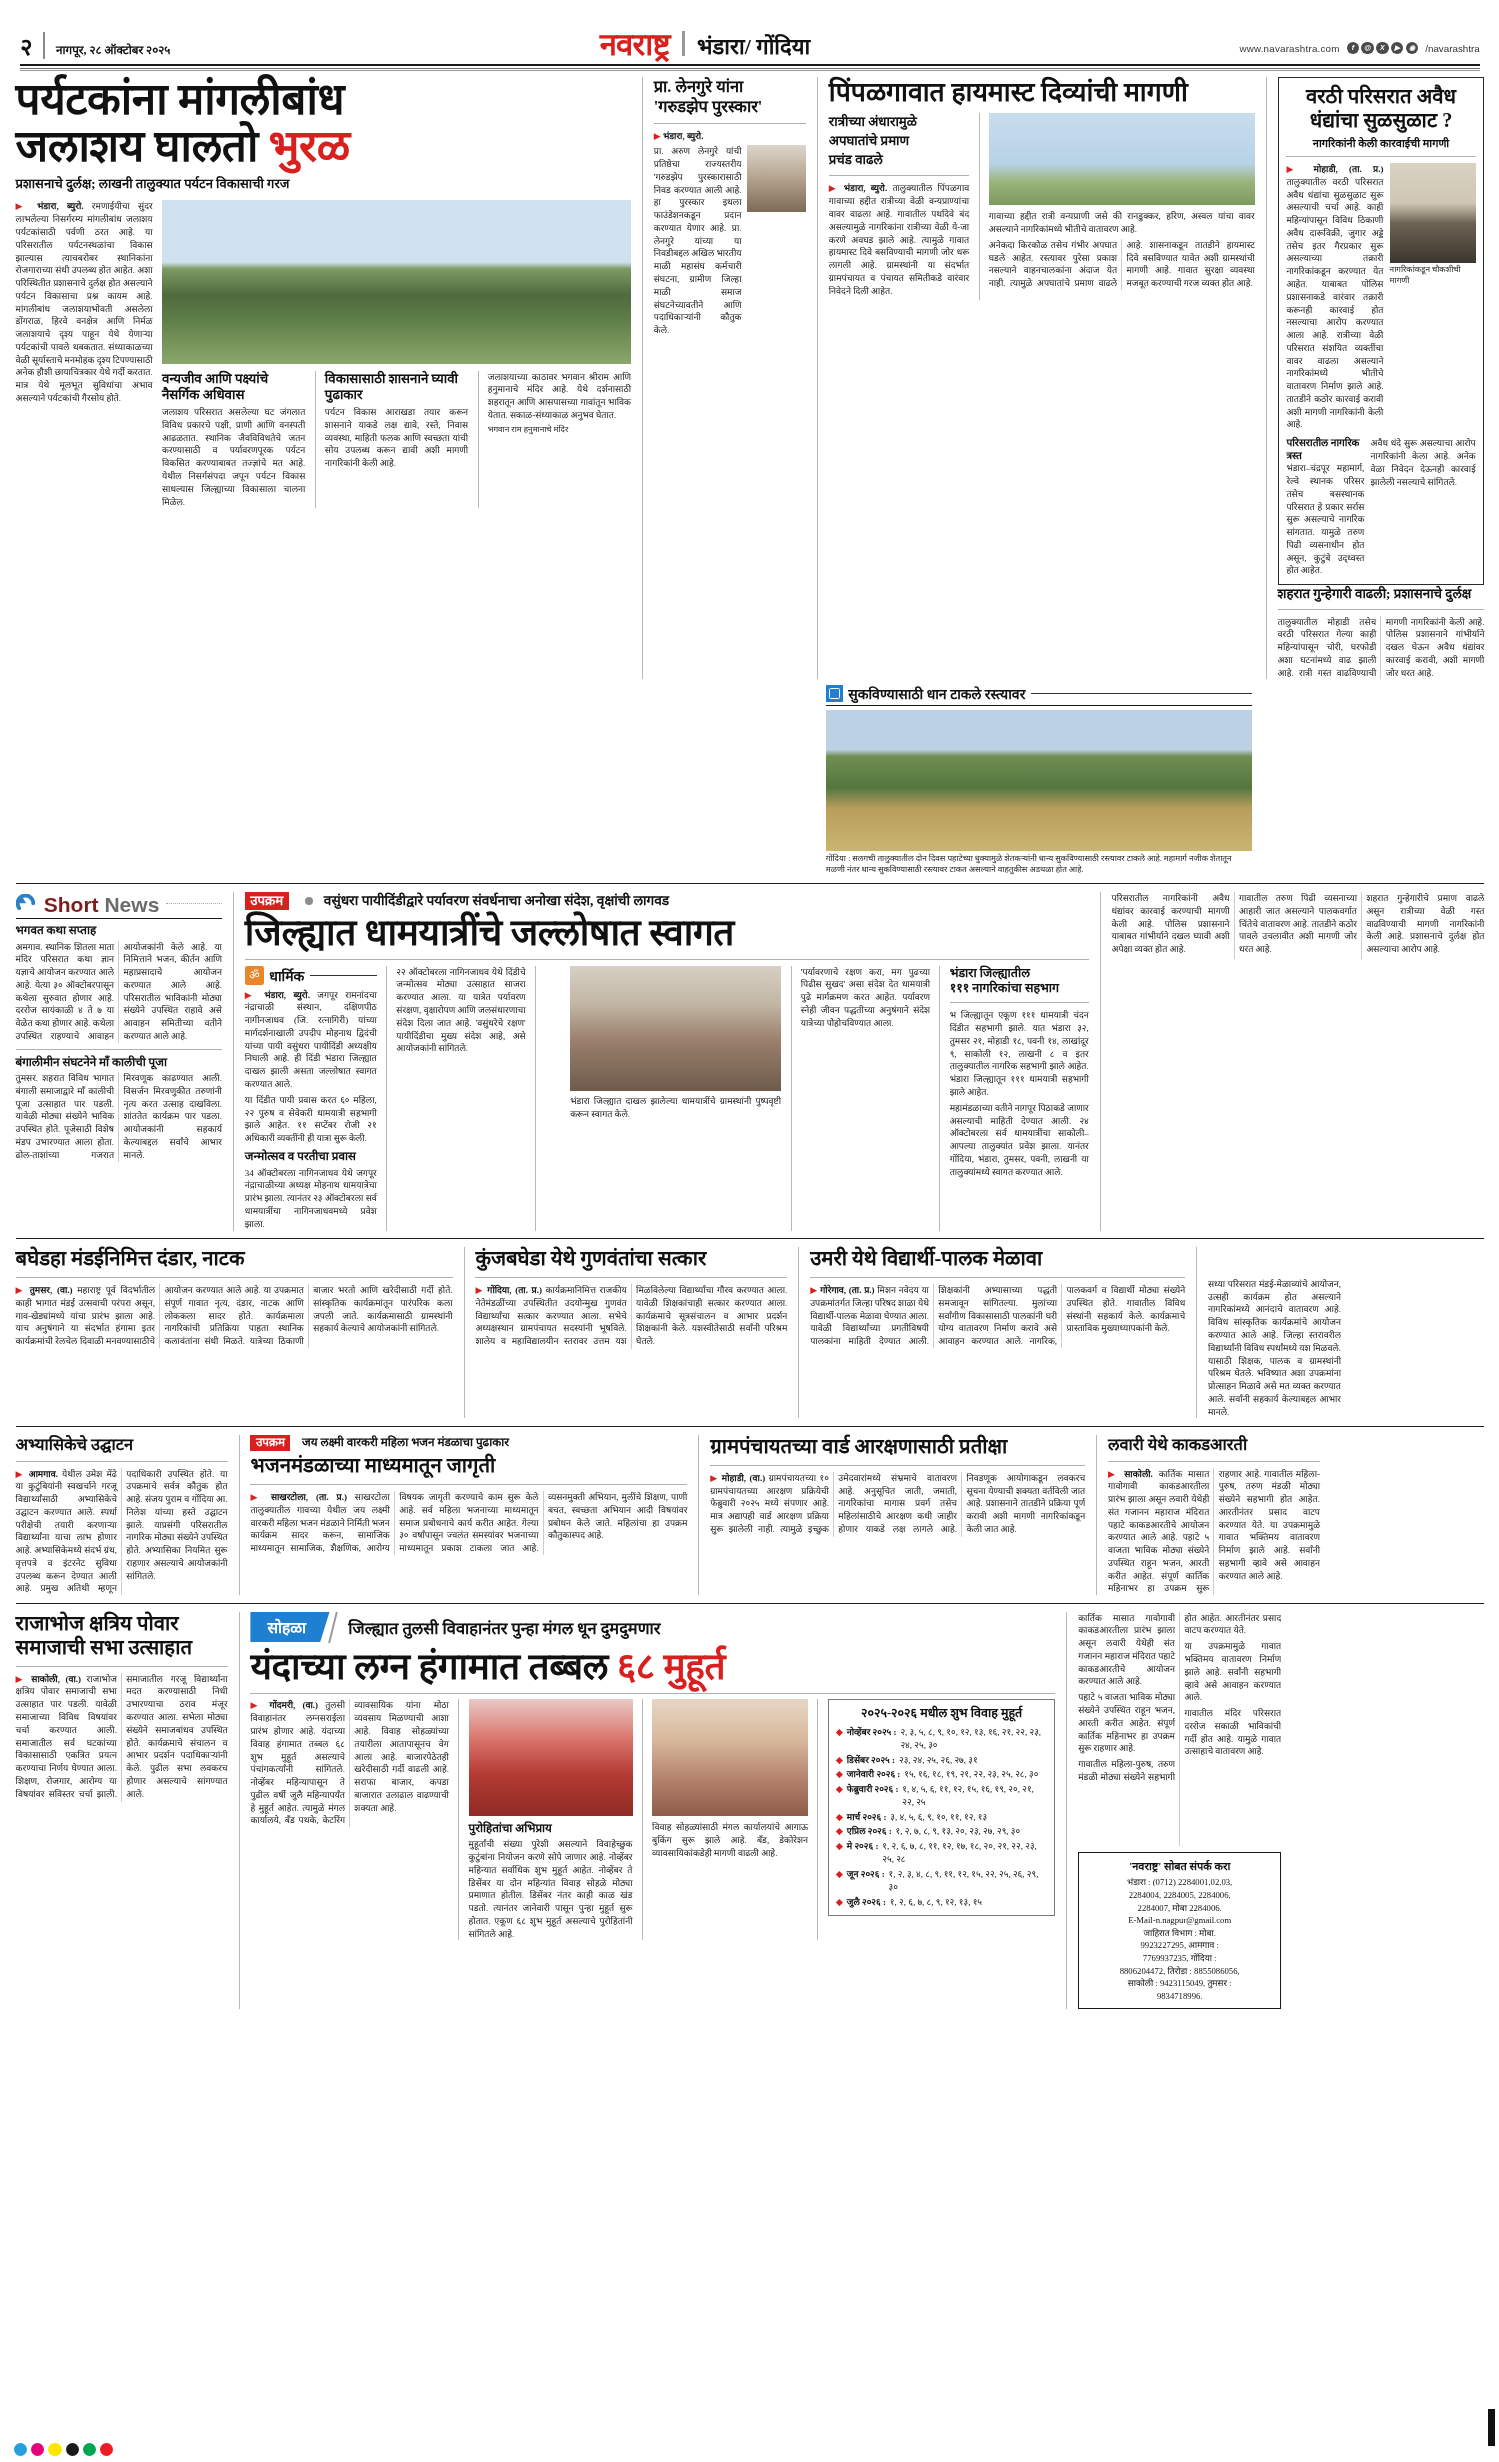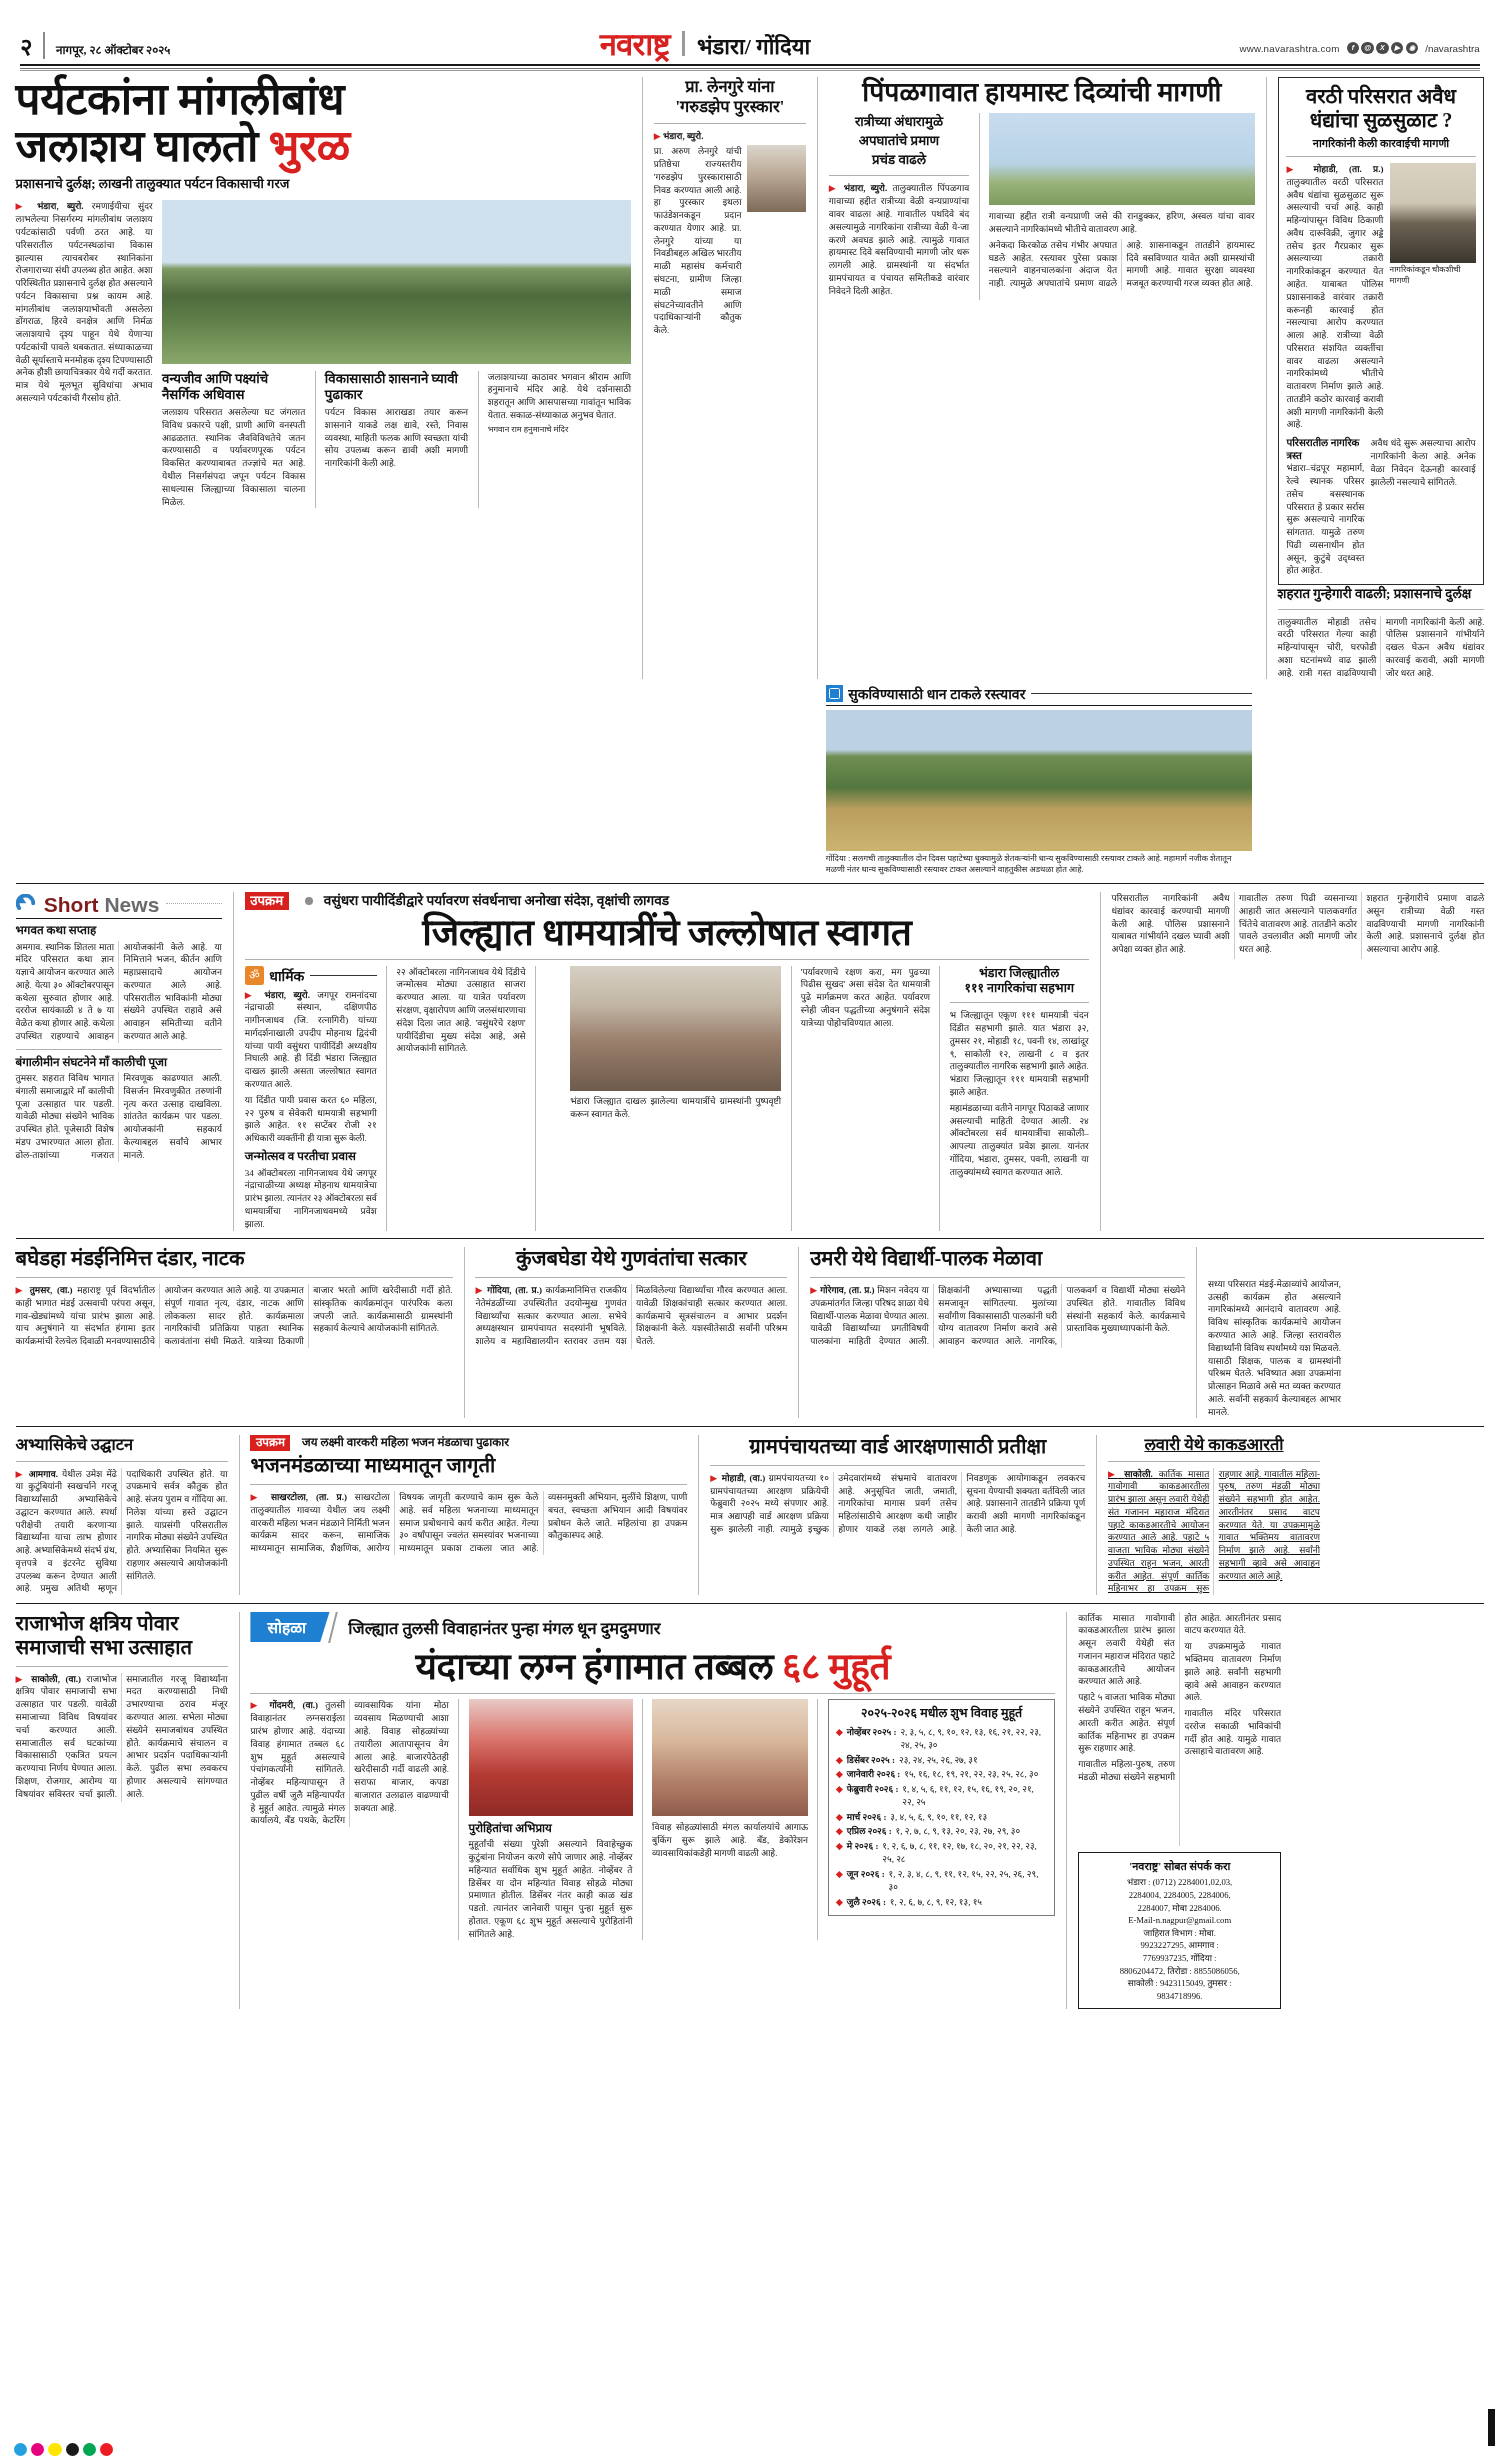--- a/index.html
+++ b/index.html
@@ -47,21 +47,21 @@
   .hdiv-thin { height: 0.8px; background: #b0b0b0; margin: 6.2px 0; }
 
   
   h1.hl-xl { font-size: 44px; line-height: 1.06; font-weight: 700; letter-spacing: -0.4px; }
   h1.hl-xl .red { color: #d8201f; }
   h2.hl-lg { font-size: 26.6px; line-height: 1.14; font-weight: 700; }
   h2.hl-md { font-size: 20.3px; line-height: 1.18; font-weight: 700; }
   h3.hl-sm { font-size: 16.4px; line-height: 1.2; font-weight: 700; }
   h4.hl-xs { font-size: 13.3px; line-height: 1.22; font-weight: 700; }
   .subhead { font-size: 13px; font-weight: 700; margin-top: 6.2px; line-height: 1.25; }
-  .center { text-align: center; }
+  .center { }
 
   
   .body-txt { font-size: 9px; line-height: 1.42; text-align: justify; color: #161616; }
   .body-txt p { margin-bottom: 3.1px; }
   .lead-marker { font-weight: 700; }
   .arrow { color: #d8201f; font-weight: 700; }
 
   .cols2 { column-count: 2; column-gap: 9.4px; column-rule: 0.8px solid #ccc; }
   .cols3 { column-count: 3; column-gap: 9.4px; column-rule: 0.8px solid #ccc; }
 
@@ -474,21 +474,21 @@
     <div style="width: 375px;">
       <h2 class="hl-md center">ग्रामपंचायतच्या वार्ड आरक्षणासाठी प्रतीक्षा</h2>
       <div class="hdiv-thin"></div>
       <div class="body-txt cols3">
         <p><span class="arrow">▶</span>
            <span class="lead-marker">मोहाडी, (वा.)</span>
            <span>ग्रामपंचायतच्या १० ग्रामपंचायतच्या आरक्षण प्रक्रियेची फेब्रुवारी २०२५ मध्ये संपणार आहे. मात्र अद्यापही वार्ड आरक्षण प्रक्रिया सुरू झालेली नाही. त्यामुळे इच्छुक उमेदवारांमध्ये संभ्रमाचे वातावरण आहे. अनुसूचित जाती, जमाती, नागरिकांचा मागास प्रवर्ग तसेच महिलांसाठीचे आरक्षण कधी जाहीर होणार याकडे लक्ष लागले आहे. निवडणूक आयोगाकडून लवकरच सूचना येण्याची शक्यता वर्तविली जात आहे. प्रशासनाने तातडीने प्रक्रिया पूर्ण करावी अशी मागणी नागरिकांकडून केली जात आहे.</span></p>
       </div>
     </div>
     <div class="vdiv"></div>
-    <div style="width: 212px; text-decoration: underline;">
+    <div style="width: 212px;">
       <h3 class="hl-sm center">लवारी येथे काकडआरती</h3>
       <div class="hdiv-thin"></div>
       <div class="body-txt cols2">
         <p><span class="arrow">▶</span>
            <span class="lead-marker">साकोली.</span>
            <span>कार्तिक मासात गावोगावी काकडआरतीला प्रारंभ झाला असून लवारी येथेही संत गजानन महाराज मंदिरात पहाटे काकडआरतीचे आयोजन करण्यात आले आहे. पहाटे ५ वाजता भाविक मोठ्या संख्येने उपस्थित राहून भजन, आरती करीत आहेत. संपूर्ण कार्तिक महिनाभर हा उपक्रम सुरू राहणार आहे. गावातील महिला-पुरुष, तरुण मंडळी मोठ्या संख्येने सहभागी होत आहेत. आरतीनंतर प्रसाद वाटप करण्यात येते. या उपक्रमामुळे गावात भक्तिमय वातावरण निर्माण झाले आहे. सर्वांनी सहभागी व्हावे असे आवाहन करण्यात आले आहे.</span></p>
       </div>
     </div>
   </div>
 

